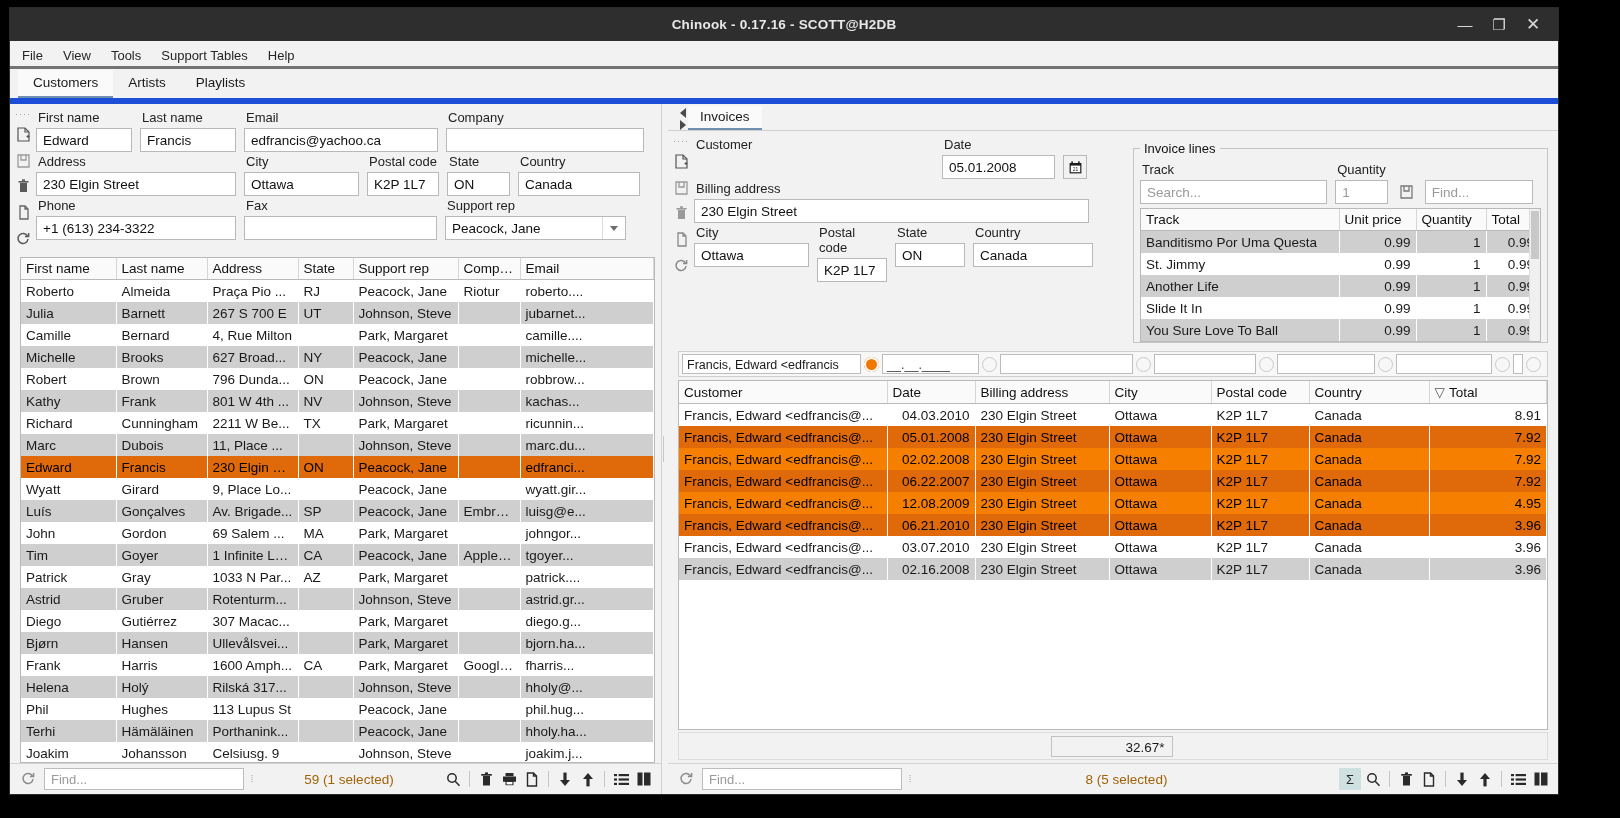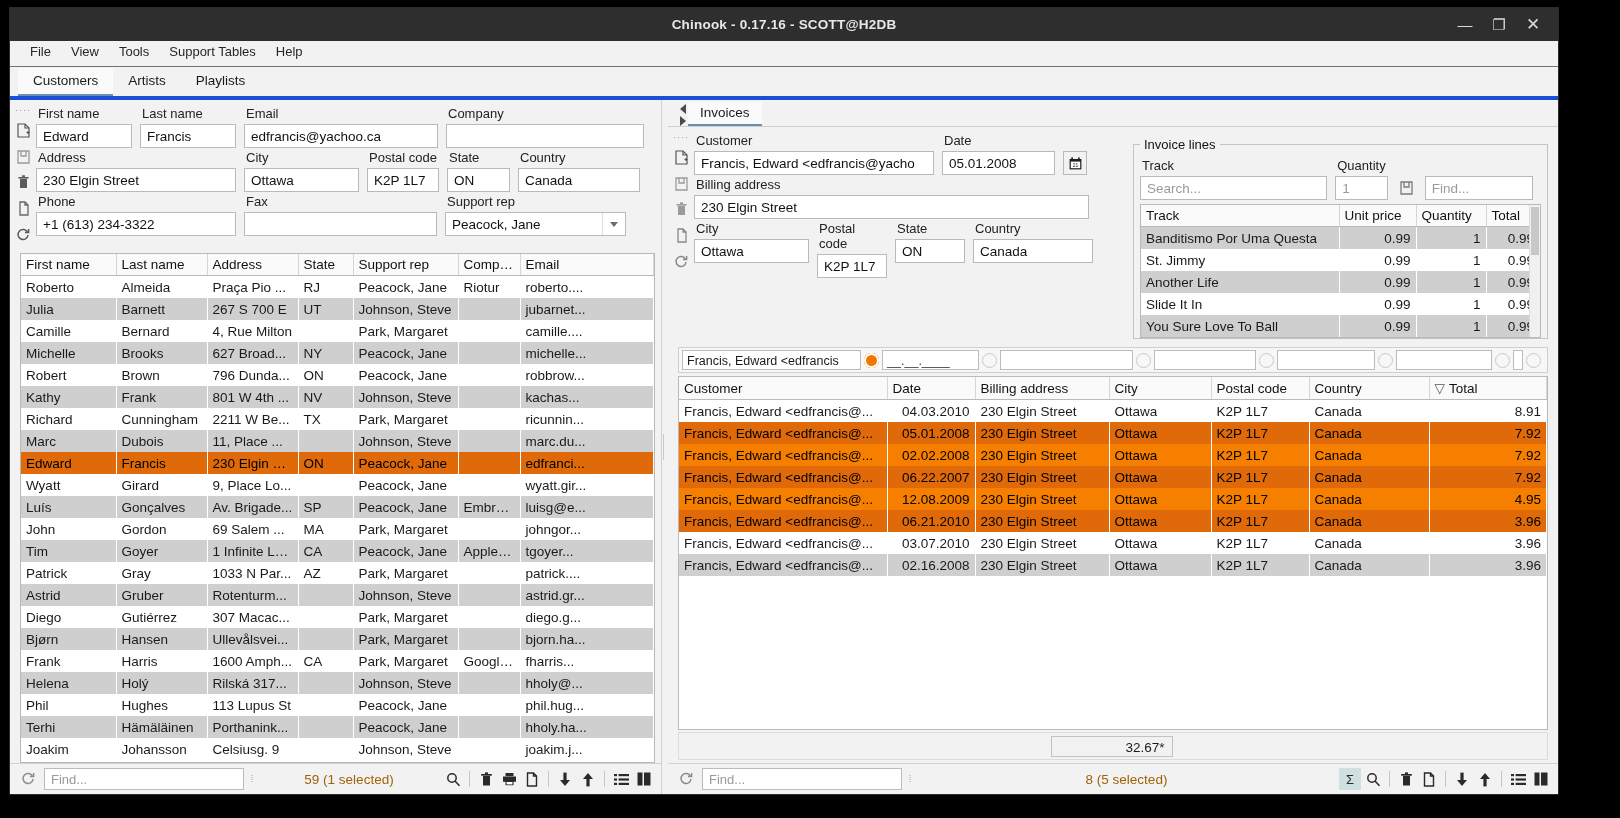--- a/index.html
+++ b/index.html
@@ -24,26 +24,26 @@
   }
   .titlebar .title{
     position:absolute;left:0;right:0;text-align:center;
     font-size:13.5px;font-weight:bold;letter-spacing:.2px;
   }
   .win-btns{margin-left:auto;display:flex;align-items:center;padding-right:8px;z-index:2;}
   .win-btn{width:34px;height:26px;display:flex;align-items:center;justify-content:center;
     color:#d8d8d8;font-size:15px;line-height:1;}
   .win-btn.close{font-size:17px;}
   
-  .menubar{height:25px;flex:0 0 25px;background:#f2f2f2;display:flex;align-items:flex-start;
-    padding-left:10px;border-bottom:1px solid #737373;}
+  .menubar{height:25px;flex:0 0 25px;background:#f2f2f2;display:flex;align-items:flex-end;
+    padding-left:2px;border-bottom:3px solid #737373;}
   .menubar .mi{padding:3px 10px;font-size:13px;color:#262626;}
   
   .tabbar{height:29px;flex:0 0 29px;background:#f2f2f2;display:flex;align-items:flex-end;
-    padding-left:8px;border-bottom:4px solid #1d4ed8;}
+    padding-left:8px;border-bottom:6px solid #1d4ed8;}
   .tab{padding:5px 15px 6px 15px;font-size:13.5px;color:#1a1a1a;border-bottom:2px solid transparent;}
   .tab.active{border-bottom:2px solid #6f8fb0;background:#fafafa;}
   
   .body{flex:1 1 auto;display:flex;min-height:0;background:#f2f2f2;}
   .left{width:651px;flex:0 0 651px;display:flex;flex-direction:column;min-width:0;
         border-right:1px solid #d2d2d2;}
   .splitter{width:6px;flex:0 0 6px;background:#f2f2f2;display:flex;flex-direction:column;
         align-items:center;justify-content:center;}
   .splitter .grip{width:3px;height:26px;background:#f2f2f2;border-left:1px solid #c8c8c8;}
   .right{flex:1 1 auto;display:flex;flex-direction:column;min-width:0;}
@@ -628,21 +628,20 @@
                 <path d="M11.5 4.2A5 5 0 1 0 12 7" fill="none" stroke="#8a8a8a" stroke-width="1.5"></path>
                 <path d="M12.6 1v3.6H9" fill="none" stroke="#8a8a8a" stroke-width="1.5"></path>
               </svg>
           </div>
         </div>
 
         <div class="fields" style="flex:0 0 425px">
           <div class="frow">
             <div class="fcell" style="width:240px">
               <div class="flabel">Customer</div>
-              <div class="finput">Francis, Edward &lt;edfrancis@yacho</div>
             </div>
             <div class="fcell" style="width:113px">
               <div class="flabel">Date</div>
               <div class="finput">05.01.2008</div>
             </div>
             <div class="fcell" style="width:24px">
               <div class="flabel" style="height:15px">&nbsp;</div>
               <div class="finput" style="width:24px;padding:0;display:flex;align-items:center;justify-content:center;background:#f2f2f2">
                 <svg width="13" height="13" viewBox="0 0 13 13">
                     <rect x="0.6" y="2" width="11.8" height="10.4" fill="#1f1f1f"></rect>

